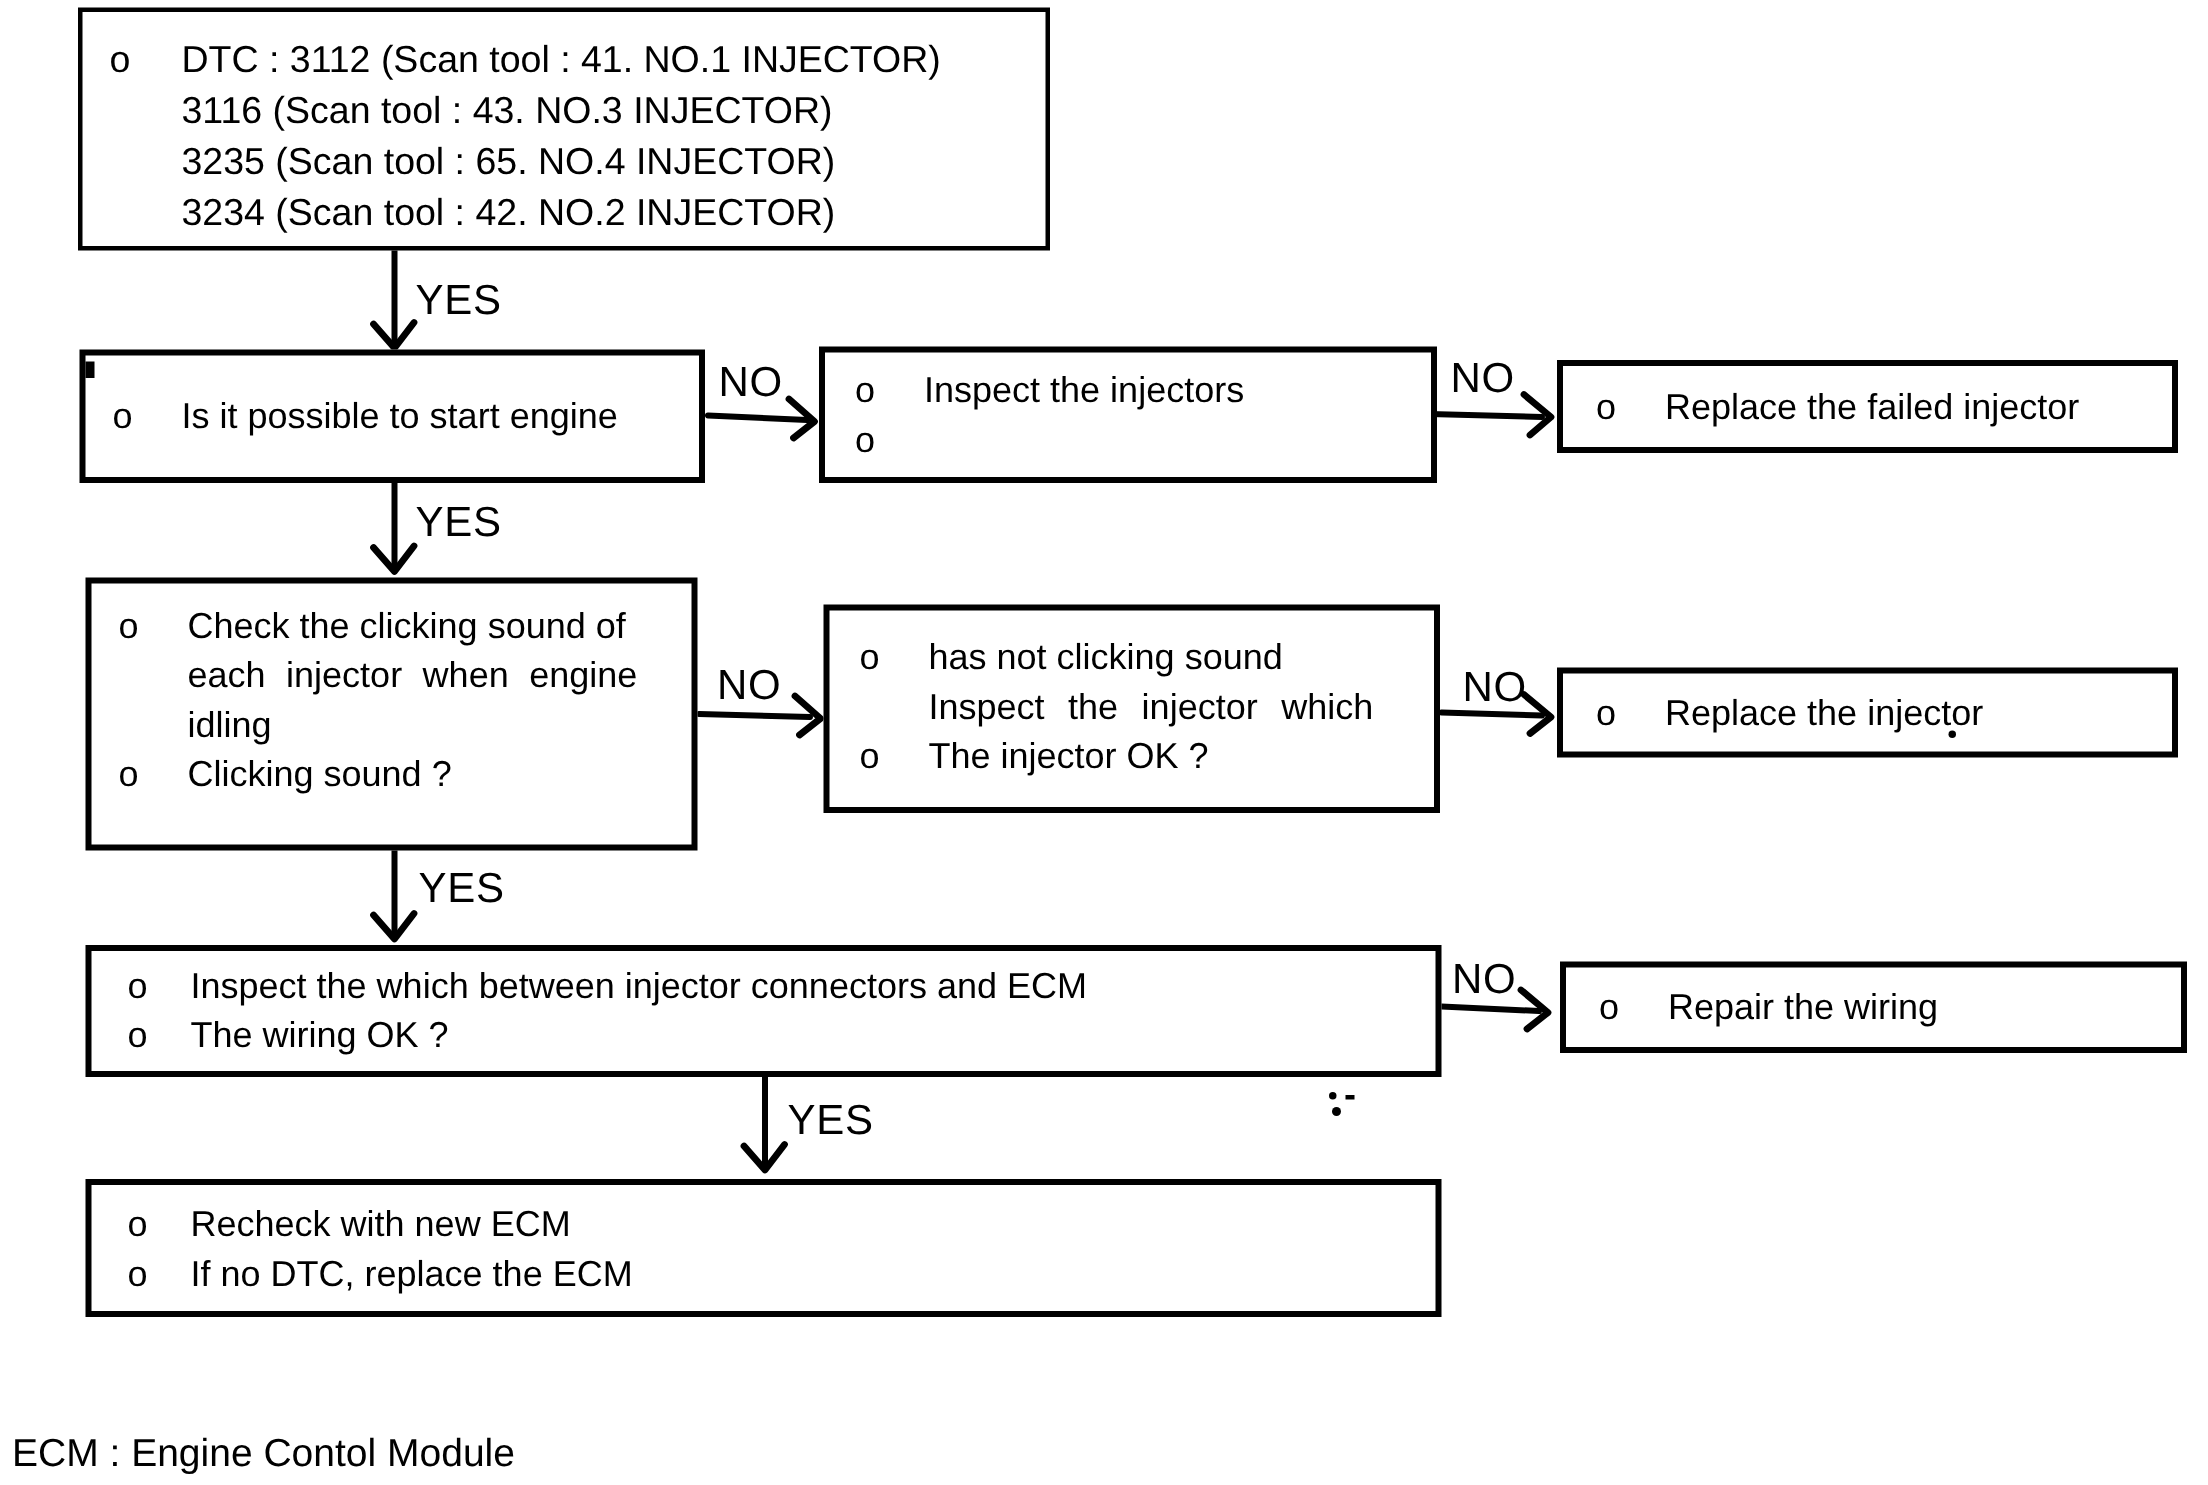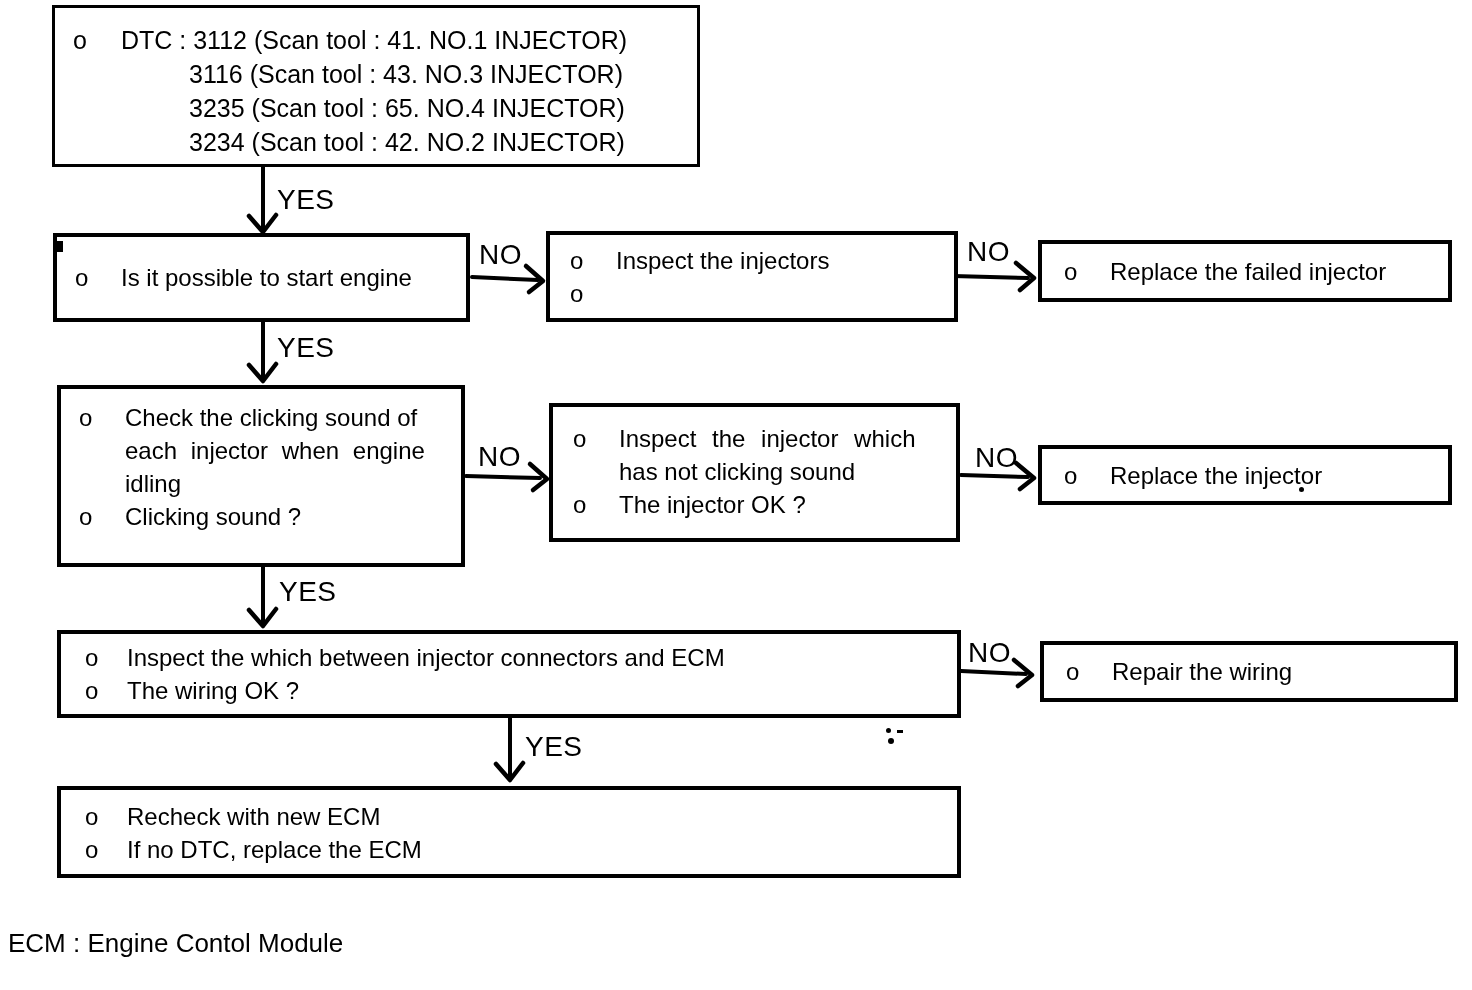--- a/index.html
+++ b/index.html
@@ -17,42 +17,42 @@
     font-size:24px;line-height:33px;white-space:nowrap;
   }
   .row{display:flex;align-items:flex-start;}
   .bcol{flex:0 0 46px;}
   .frag{display:block;}
   .ws7{word-spacing:7px;text-align:center;}
   .ws9{word-spacing:9px;}
 
   .b1{left:52px;top:5px;width:648px;height:162px;padding:15px 4px 0 18px;font-size:25px;line-height:34px;border-width:3px;}
   .b1 .bcol{flex:0 0 48px;}
-  .b1 .cont{margin-left:116px;}
+  .b1 .cont{margin-left:48px;}
   .b2{left:53px;top:233px;width:417px;height:89px;padding:24px 0 0 18px;}
   .b3{left:546px;top:231px;width:412px;height:91px;padding:9px 0 0 20px;}
   .b4{left:1038px;top:240px;width:414px;height:62px;padding:11px 0 0 22px;}
   .b5{left:57px;top:385px;width:408px;height:182px;padding:12px 0 0 18px;}
   .b6{left:549px;top:403px;width:411px;height:139px;padding:15px 0 0 20px;}
   .b7{left:1038px;top:445px;width:414px;height:60px;padding:10px 0 0 22px;}
   .b8{left:57px;top:630px;width:904px;height:88px;padding:7px 0 0 24px;}
   .b8 .bcol{flex:0 0 42px;}
   .b9{left:1040px;top:641px;width:418px;height:61px;padding:10px 0 0 22px;}
   .b10{left:57px;top:786px;width:904px;height:92px;padding:10px 0 0 24px;}
   .b10 .bcol{flex:0 0 42px;}
 
   .edge-label{position:absolute;font-size:28px;line-height:28px;letter-spacing:0.5px;}
   .yes1{left:277px;top:186px;} .yes2{left:277px;top:334px;}
   .yes3{left:279px;top:578px;} .yes4{left:525px;top:733px;}
   .no1{left:479px;top:241px;}  .no2{left:967px;top:238px;}
   .no3{left:478px;top:443px;}  .no4{left:975px;top:444px;}
   .no5{left:968px;top:639px;}
 
   .footer-line{position:absolute;font-size:26px;line-height:30px;white-space:nowrap;}
-  .f1{left:8px;top:919px;} .f2{left:8px;top:928px;}
+  .f1{left:8px;top:919px;} .f2{left:8px;top:953px;}
 
   .artifact{position:absolute;background:#000;}
   .a-dot1{left:886px;top:728px;width:5px;height:5px;border-radius:50%;}
   .a-dash{left:897px;top:730px;width:6px;height:3px;}
   .a-dot2{left:888px;top:738px;width:6px;height:6px;border-radius:50%;}
   .a-dot3{left:1299px;top:487px;width:5px;height:5px;border-radius:50%;}
   .a-mark{left:57px;top:241px;width:6px;height:11px;}
 </style>
 </head>
 <body>
@@ -150,22 +150,22 @@
     <div class="row">
       <span class="bcol">o</span>
       <span class="t">Clicking sound ?</span>
     </div>
   </div>
 
   <div class="box b6">
     <div class="row">
       <span class="bcol">o</span>
       <span class="t">
+        <span class="frag">has not clicking sound</span>
         <span class="frag ws9">Inspect the injector which</span>
-        <span class="frag">has not clicking sound</span>
       </span>
     </div>
     <div class="row">
       <span class="bcol">o</span>
       <span class="t">The injector OK ?</span>
     </div>
   </div>
 
   <div class="box b7">
     <div class="row">

